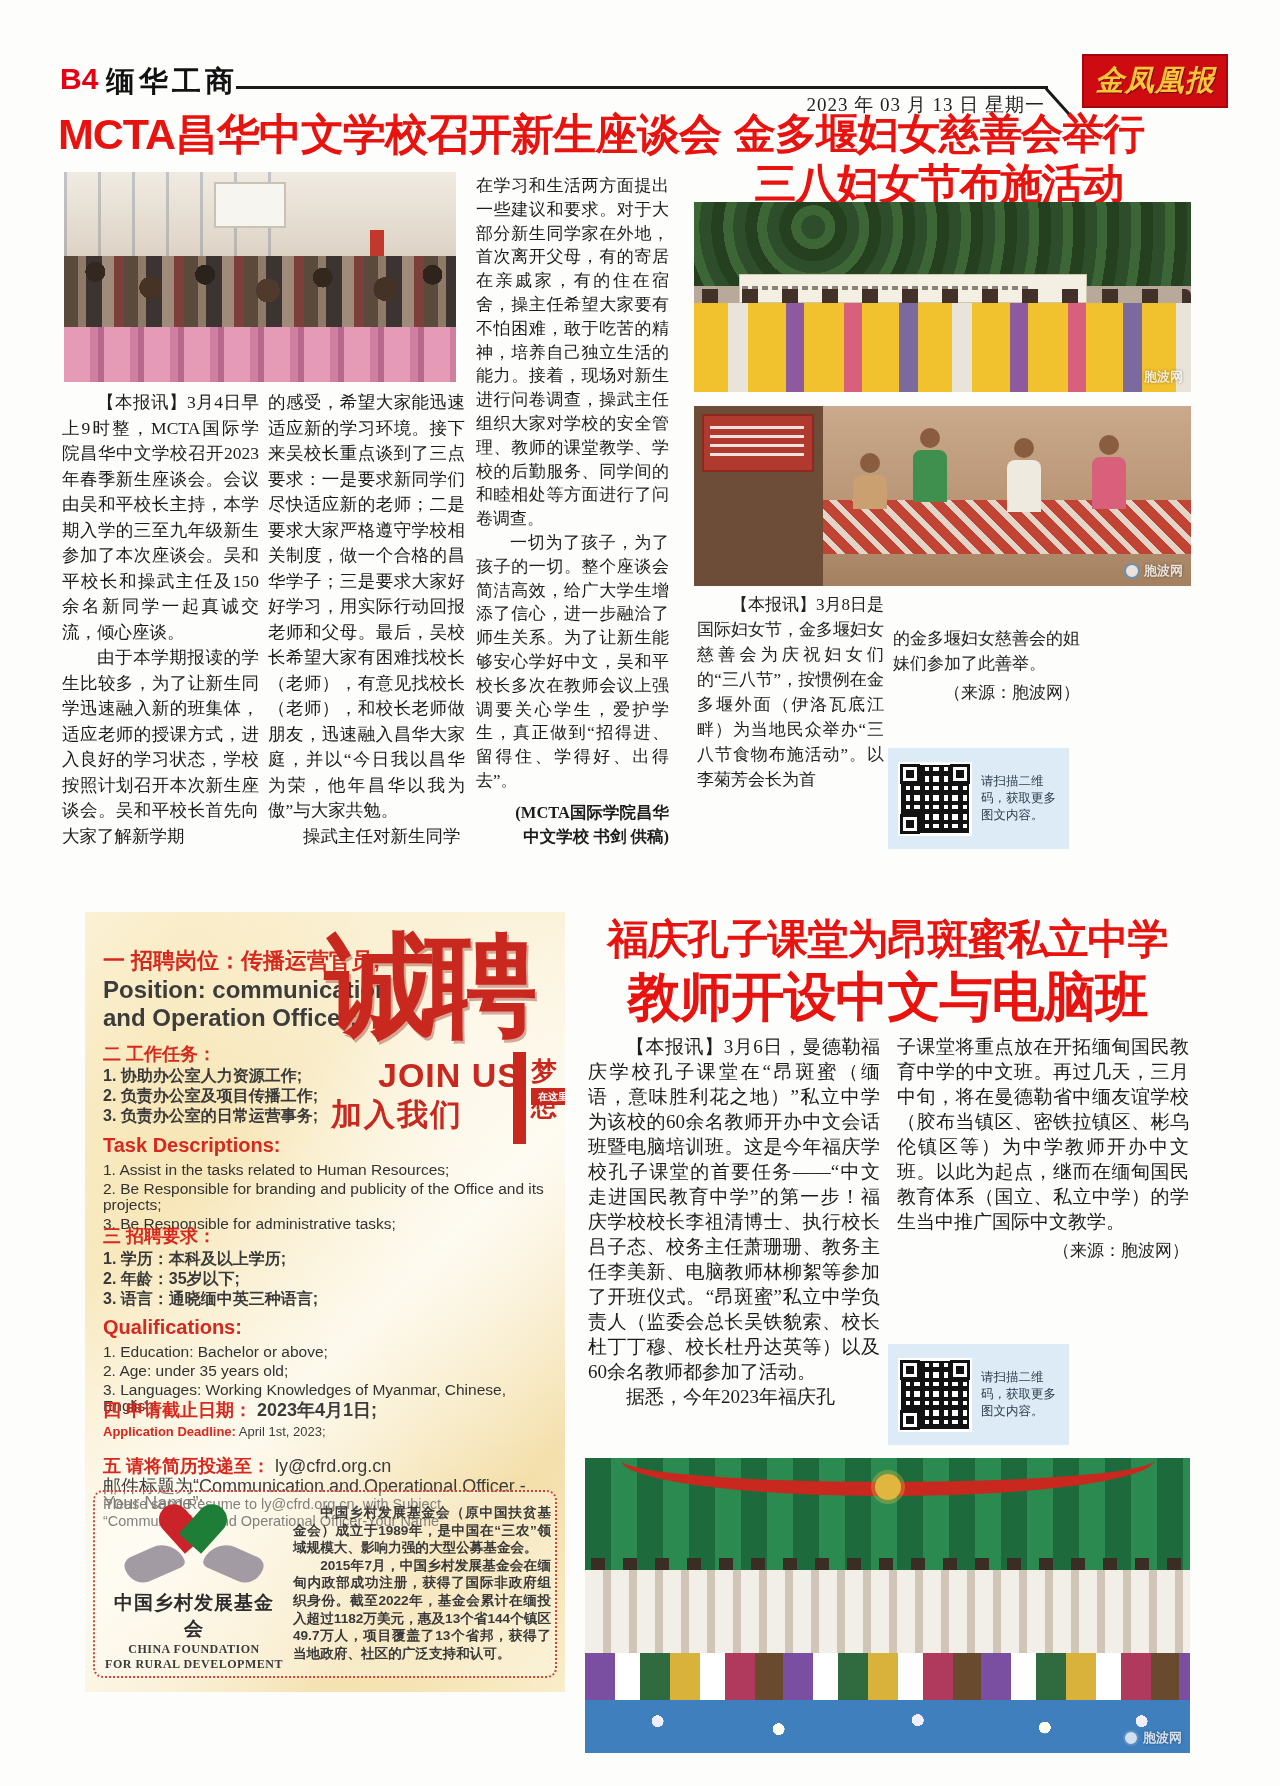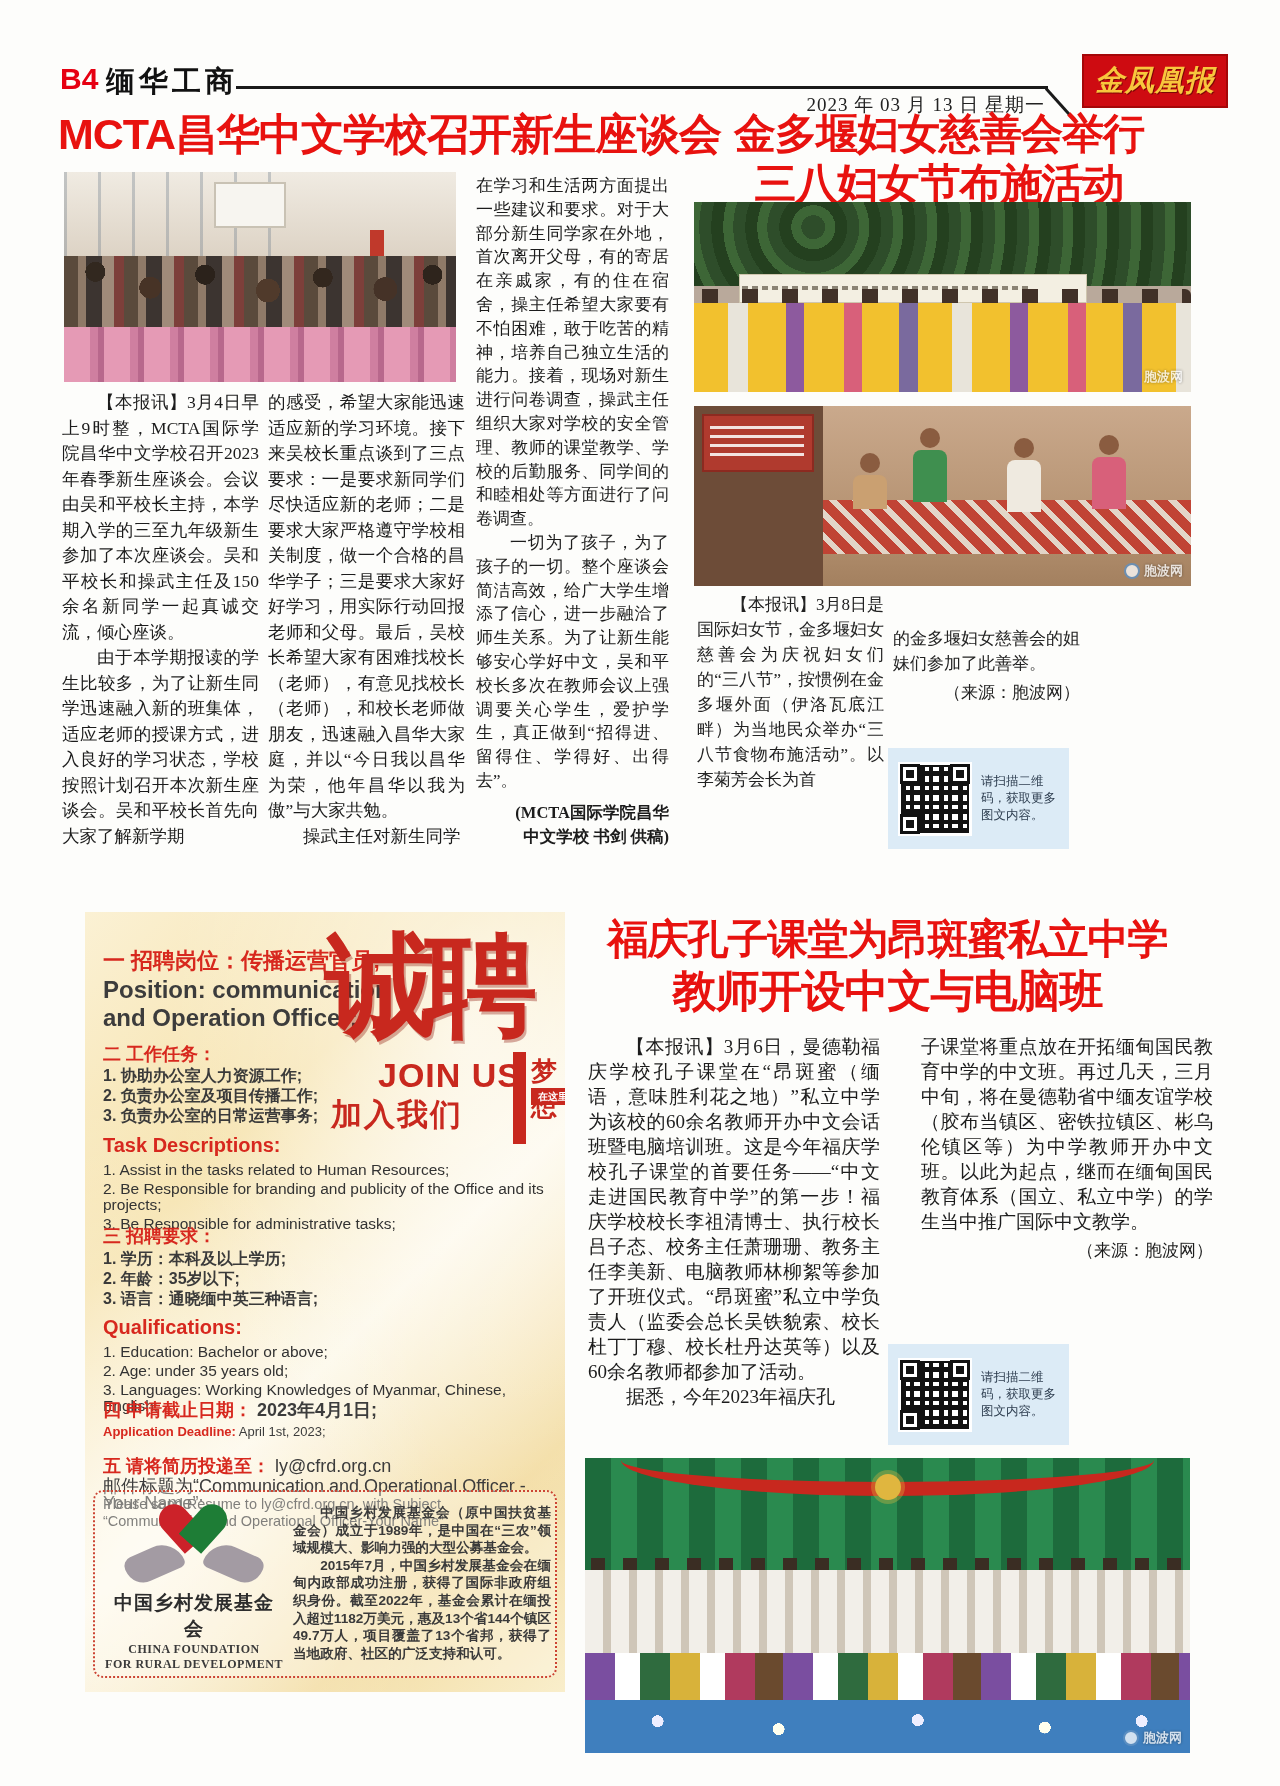--- a/index.html
+++ b/index.html
@@ -16,21 +16,21 @@
 .head-date { left:700px; top:92px; width:345px; font:19px "Liberation Serif",serif; color:#222; text-align:right; letter-spacing:1px; }
 .masthead { left:1082px; top:54px; width:146px; height:54px; background:#ce0b11; border:2px solid #a50708; display:flex; align-items:center; justify-content:center; }
 .masthead span { font:italic 900 29px "Liberation Serif",serif; color:#f8c63d; text-shadow:1px 1px 0 #7c0606; letter-spacing:1px; }
 
 
 .hl { position:absolute; font-family:"Liberation Sans","DejaVu Sans",sans-serif; font-weight:900; color:#e8120f; text-align:center; letter-spacing:-1px; white-space:nowrap; }
 .hl1 { left:58px; top:106px; width:612px; font-size:43px; }
 .hl2a { left:688px; top:106px; width:502px; font-size:42px; }
 .hl2b { left:688px; top:156px; width:502px; font-size:42px; }
 .hl3a { left:585px; top:912px; width:605px; font-size:41px; }
-.hl3b { left:585px; top:962px; width:605px; font-size:44px; }
+.hl3b { left:585px; top:962px; width:605px; font-size:53px; }
 
 
 .col { position:absolute; text-align:justify; color:#1c1c1c; }
 .c17 { font-size:17.5px; line-height:25.5px; }
 .c17s { font-size:17px; line-height:23.8px; }
 .kai { font-size:17px; line-height:25px; color:#222; }
 .c19 { font-size:19px; line-height:25px; }
 .col p.ind { text-indent:2em; }
 .byline { margin-top:8px; text-align:right; font-size:16.5px; line-height:24px; font-weight:bold; }
 .src { margin-top:4px; text-align:right; }
@@ -310,21 +310,21 @@
     </div>
   </div>
 
   <div class="hl hl3a">福庆孔子课堂为昂斑蜜私立中学</div>
   <div class="hl hl3b">教师开设中文与电脑班</div>
 
   <div class="col c19" style="left:588px; top:1034px; width:292px;">
     <p class="ind">【本报讯】3月6日，曼德勒福庆学校孔子课堂在“昂斑蜜（缅语，意味胜利花之地）”私立中学为该校的60余名教师开办中文会话班暨电脑培训班。这是今年福庆学校孔子课堂的首要任务——“中文走进国民教育中学”的第一步！福庆学校校长李祖清博士、执行校长吕子态、校务主任萧珊珊、教务主任李美新、电脑教师林柳絮等参加了开班仪式。“昂斑蜜”私立中学负责人（监委会总长吴铁貌索、校长杜丁丁穆、校长杜丹达英等）以及60余名教师都参加了活动。</p>
     <p class="ind">据悉，今年2023年福庆孔</p>
   </div>
-  <div class="col c19" style="left:897px; top:1034px; width:292px;margin-left:24px;">
+  <div class="col c19" style="left:897px; top:1034px; width:292px;">
     <p>子课堂将重点放在开拓缅甸国民教育中学的中文班。再过几天，三月中旬，将在曼德勒省中缅友谊学校（胶布当镇区、密铁拉镇区、彬乌伦镇区等）为中学教师开办中文班。以此为起点，继而在缅甸国民教育体系（国立、私立中学）的学生当中推广国际中文教学。</p>
     <p class="src" style="font-size:17px;">（来源：胞波网）</p>
   </div>
 
   <div class="qrblock qr2">
     <div class="qr">
         <i class="tl"></i>
         <i class="tr"></i>
         <i class="bl"></i>
       </div>

